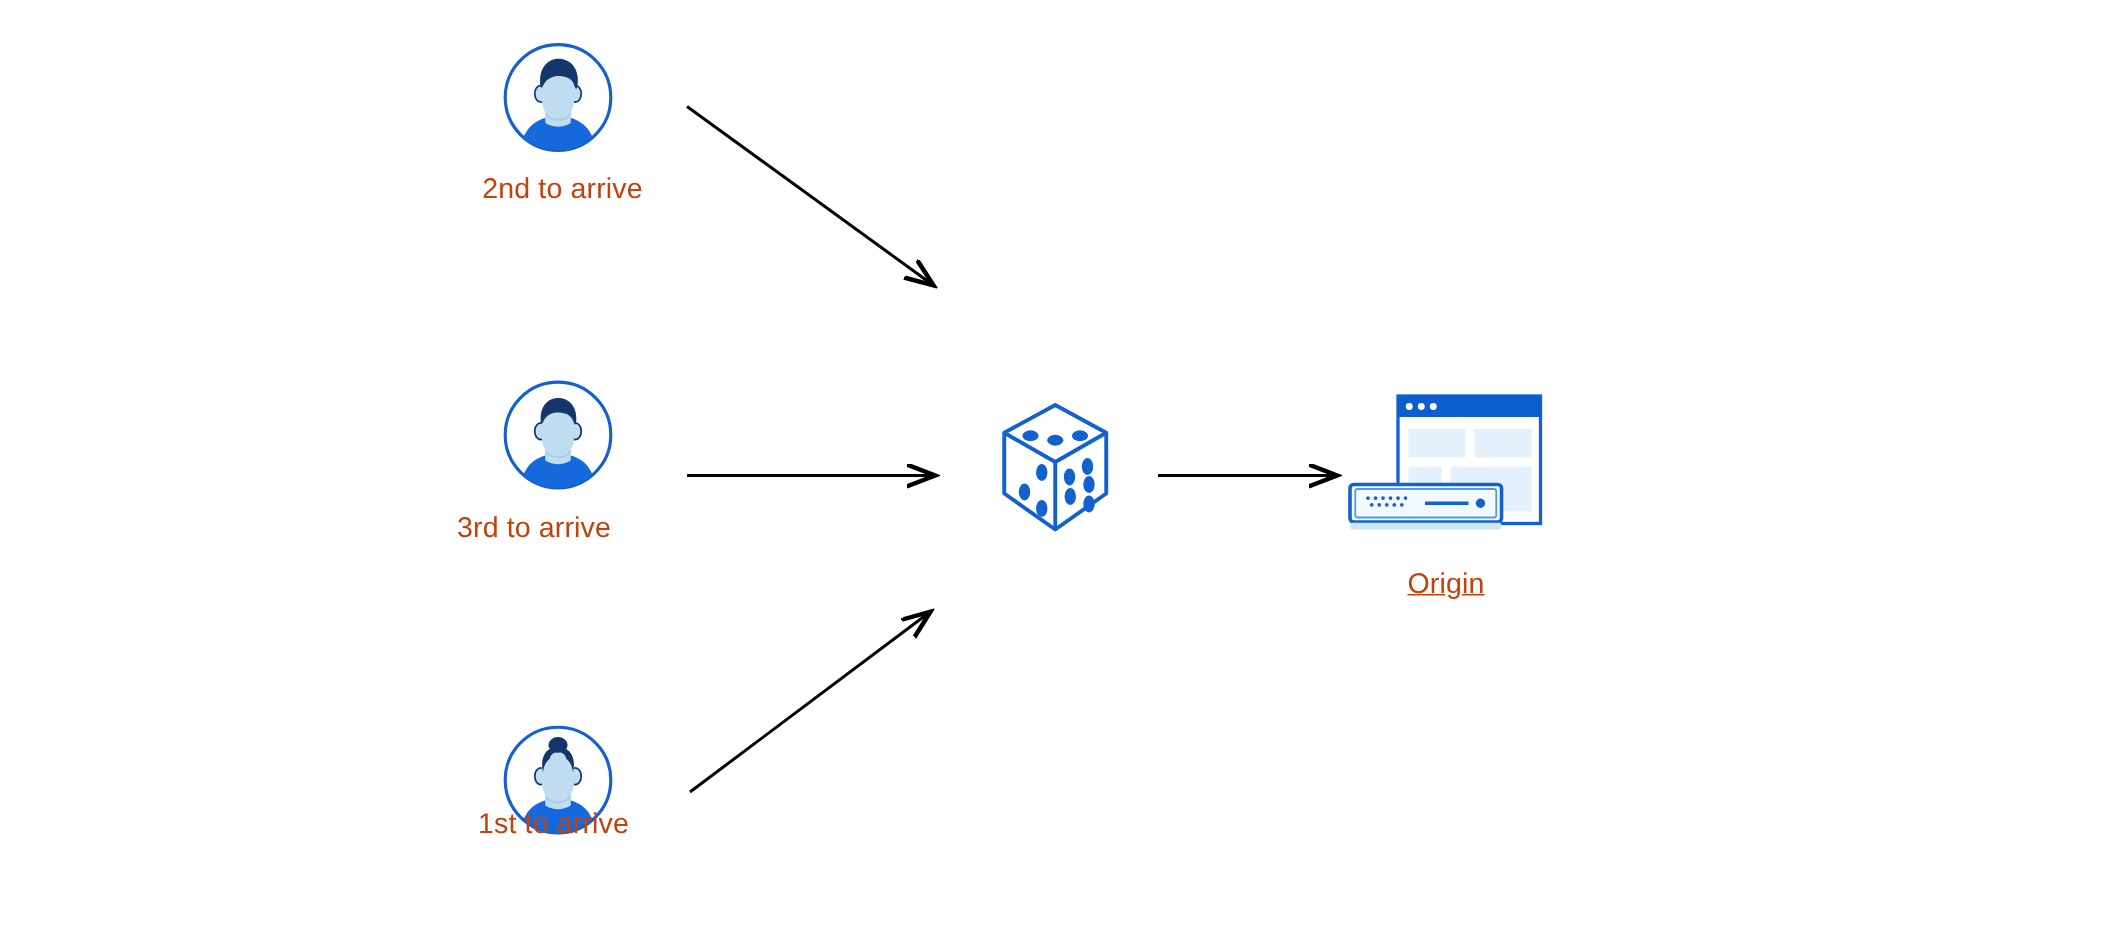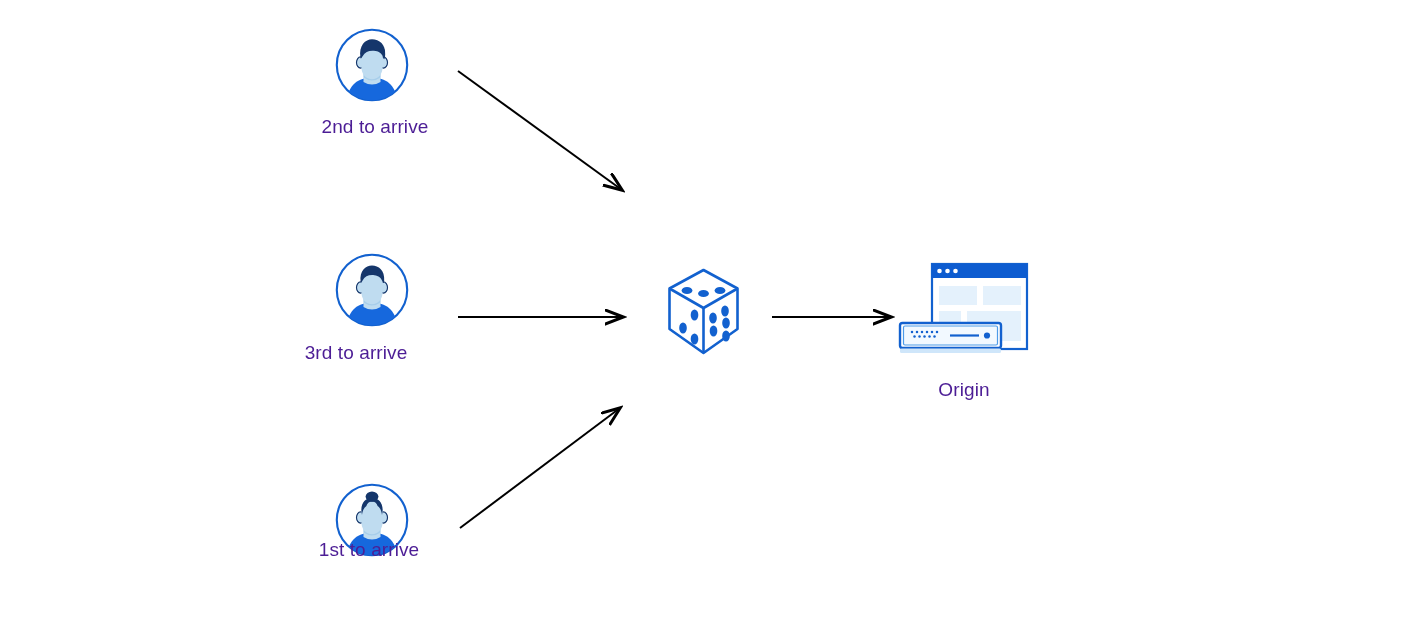--- a/index.html
+++ b/index.html
@@ -22,21 +22,21 @@
   }
   .avatar-wrap {
     position: absolute;
     width: 76px;
     height: 76px;
   }
   .node-label {
     position: absolute;
     font-family: "Liberation Sans", sans-serif;
     font-size: 19px;
-    color: #4c1d95;
+    color: #c2410c;
     white-space: nowrap;
     text-align: center;
     letter-spacing: 0.1px;
   }
   .arrow-layer {
     position: absolute;
     left: 0;
     top: 0;
     width: 1405px;
     height: 633px;
@@ -179,15 +179,15 @@
             <circle cx="23.5" cy="78.5" r="1.25"></circle>
             <circle cx="28.5" cy="78.5" r="1.25"></circle>
           <circle cx="33.5" cy="78.5" r="1.25"></circle>
             <circle cx="38.5" cy="78.5" r="1.25"></circle>
         </g>
         <line x1="54" y1="77.5" x2="83" y2="77.5" stroke="#1261cf" stroke-width="2.2"></line>
         <circle cx="91" cy="77.5" r="3.1" fill="#1261cf"></circle>
       </g>
     </svg>
   </div>
-  <div class="node-label" style="left:904px; top:379px; width:120px;">Origin</div>
+  <div class="node-label" style="left:904px; top:379px; width:120px;text-decoration:underline;">Origin</div>
 
 </div>
 
 </body></html>

